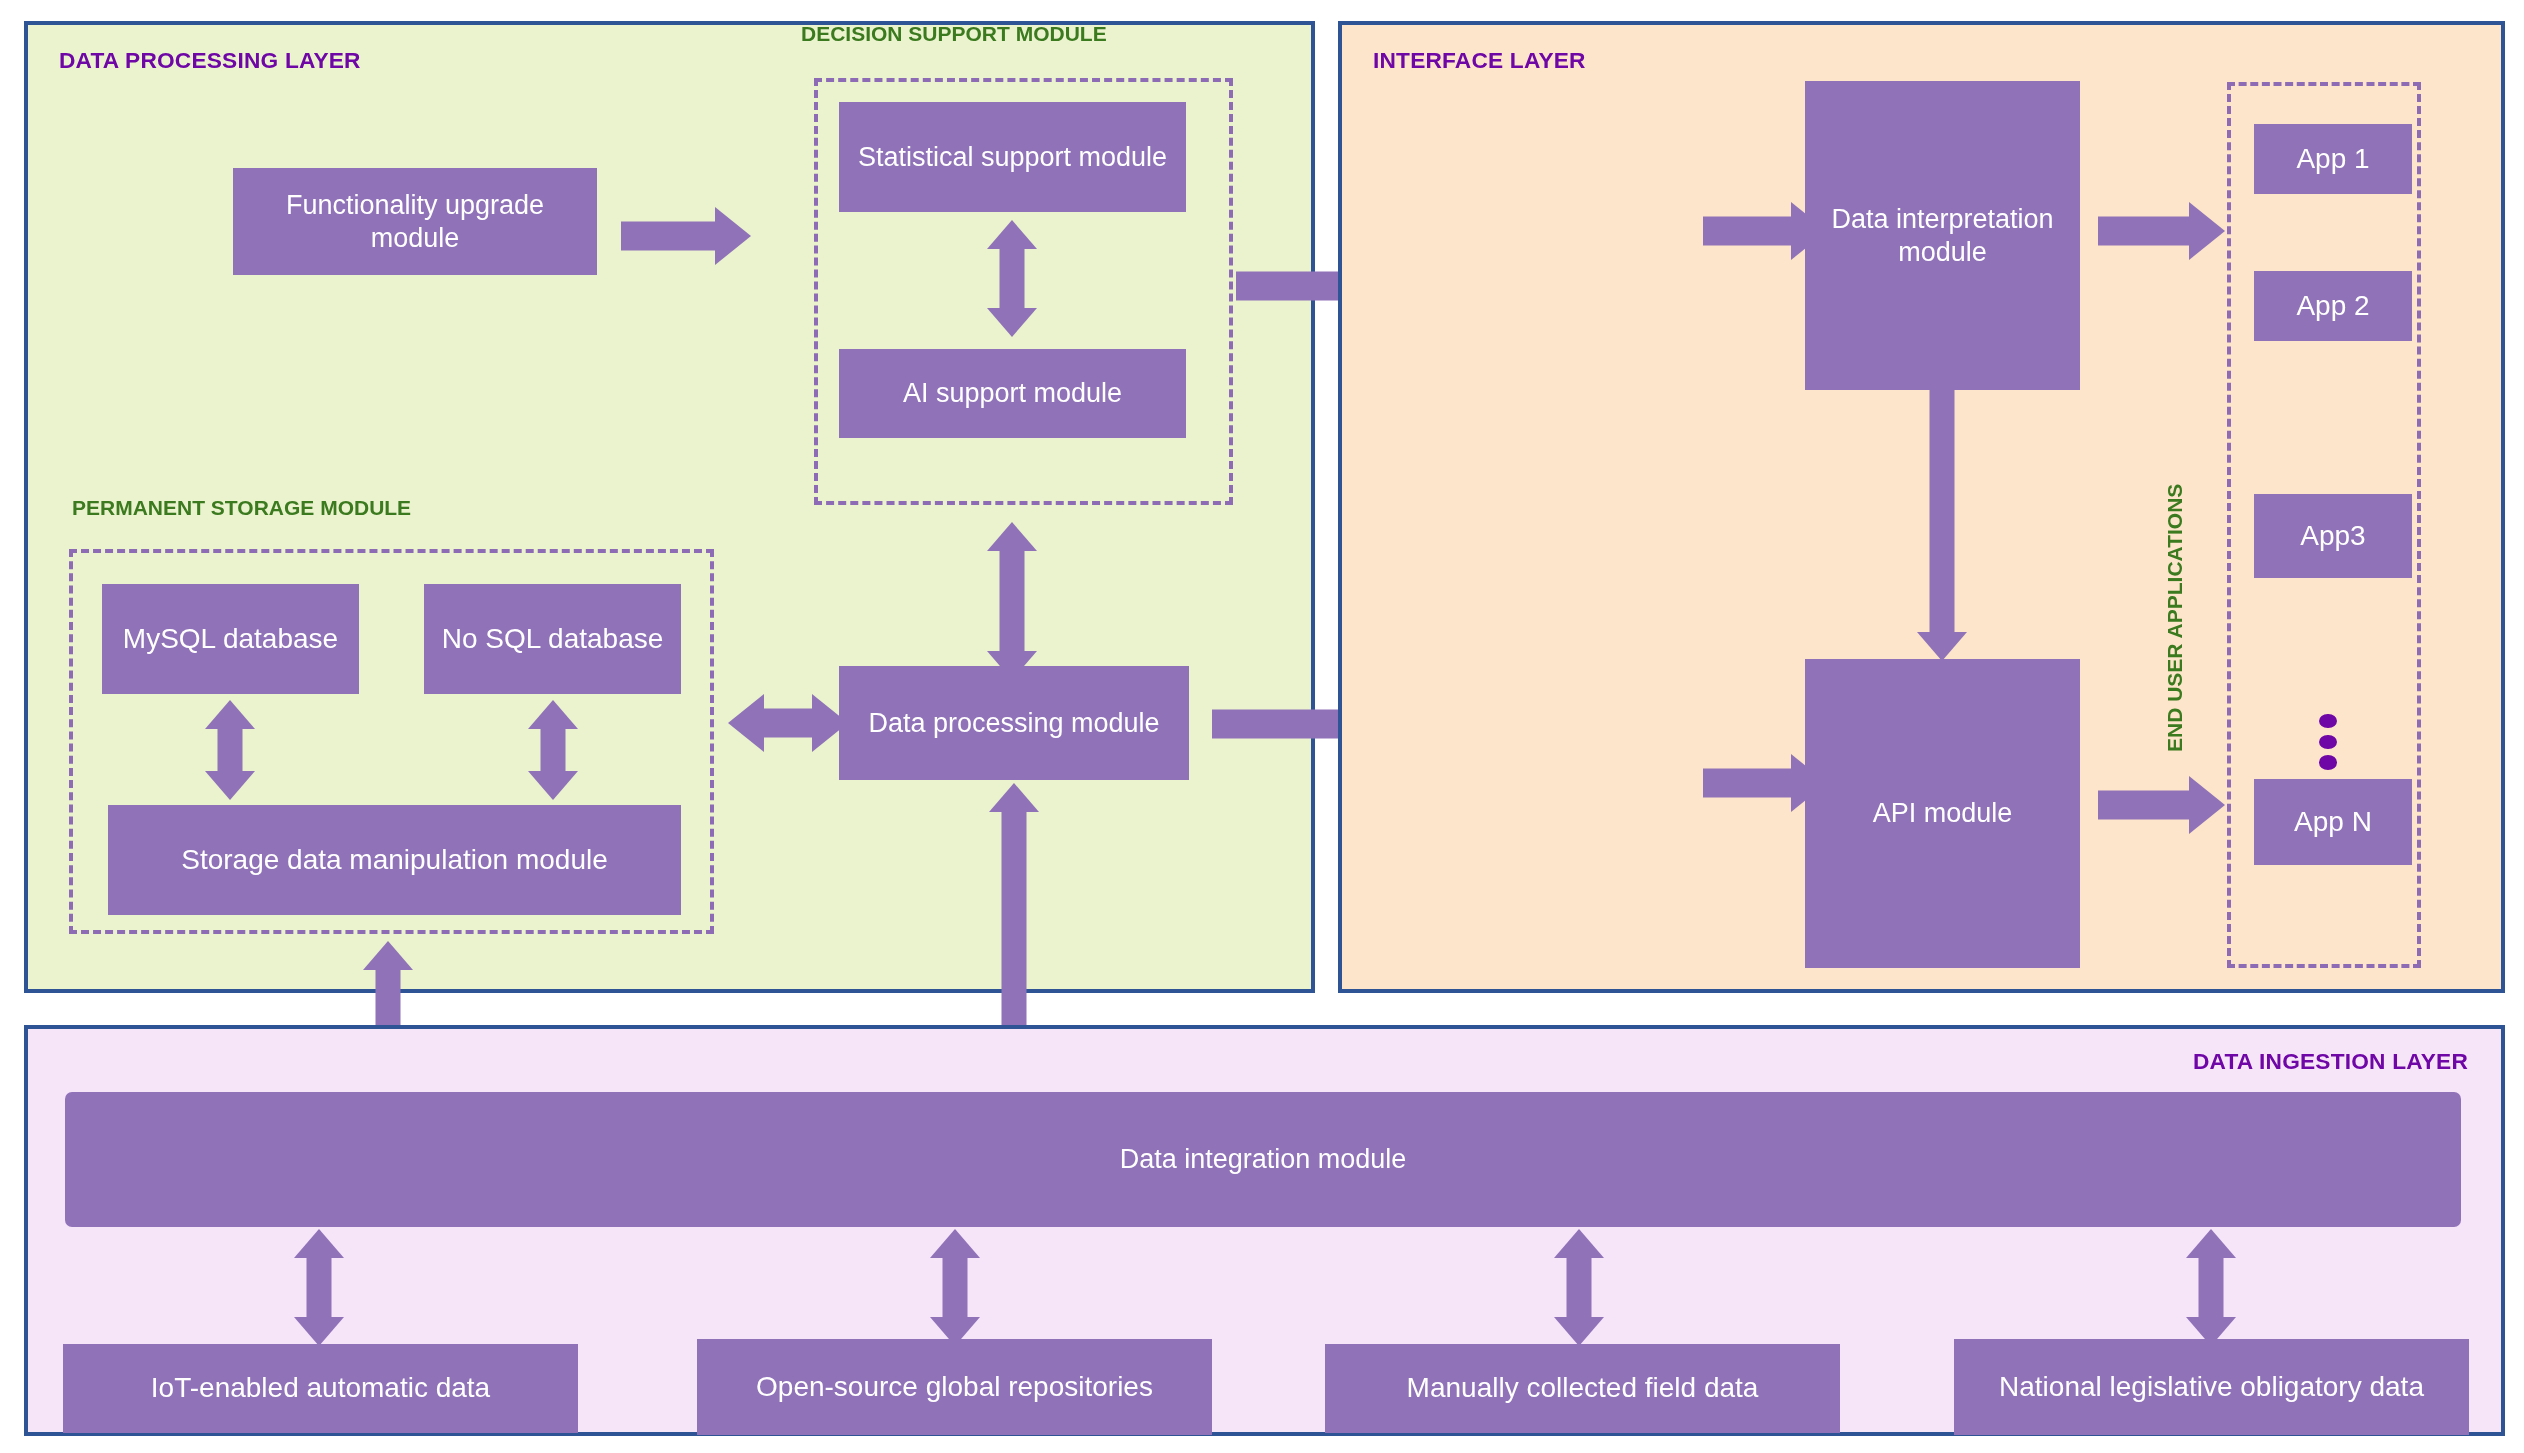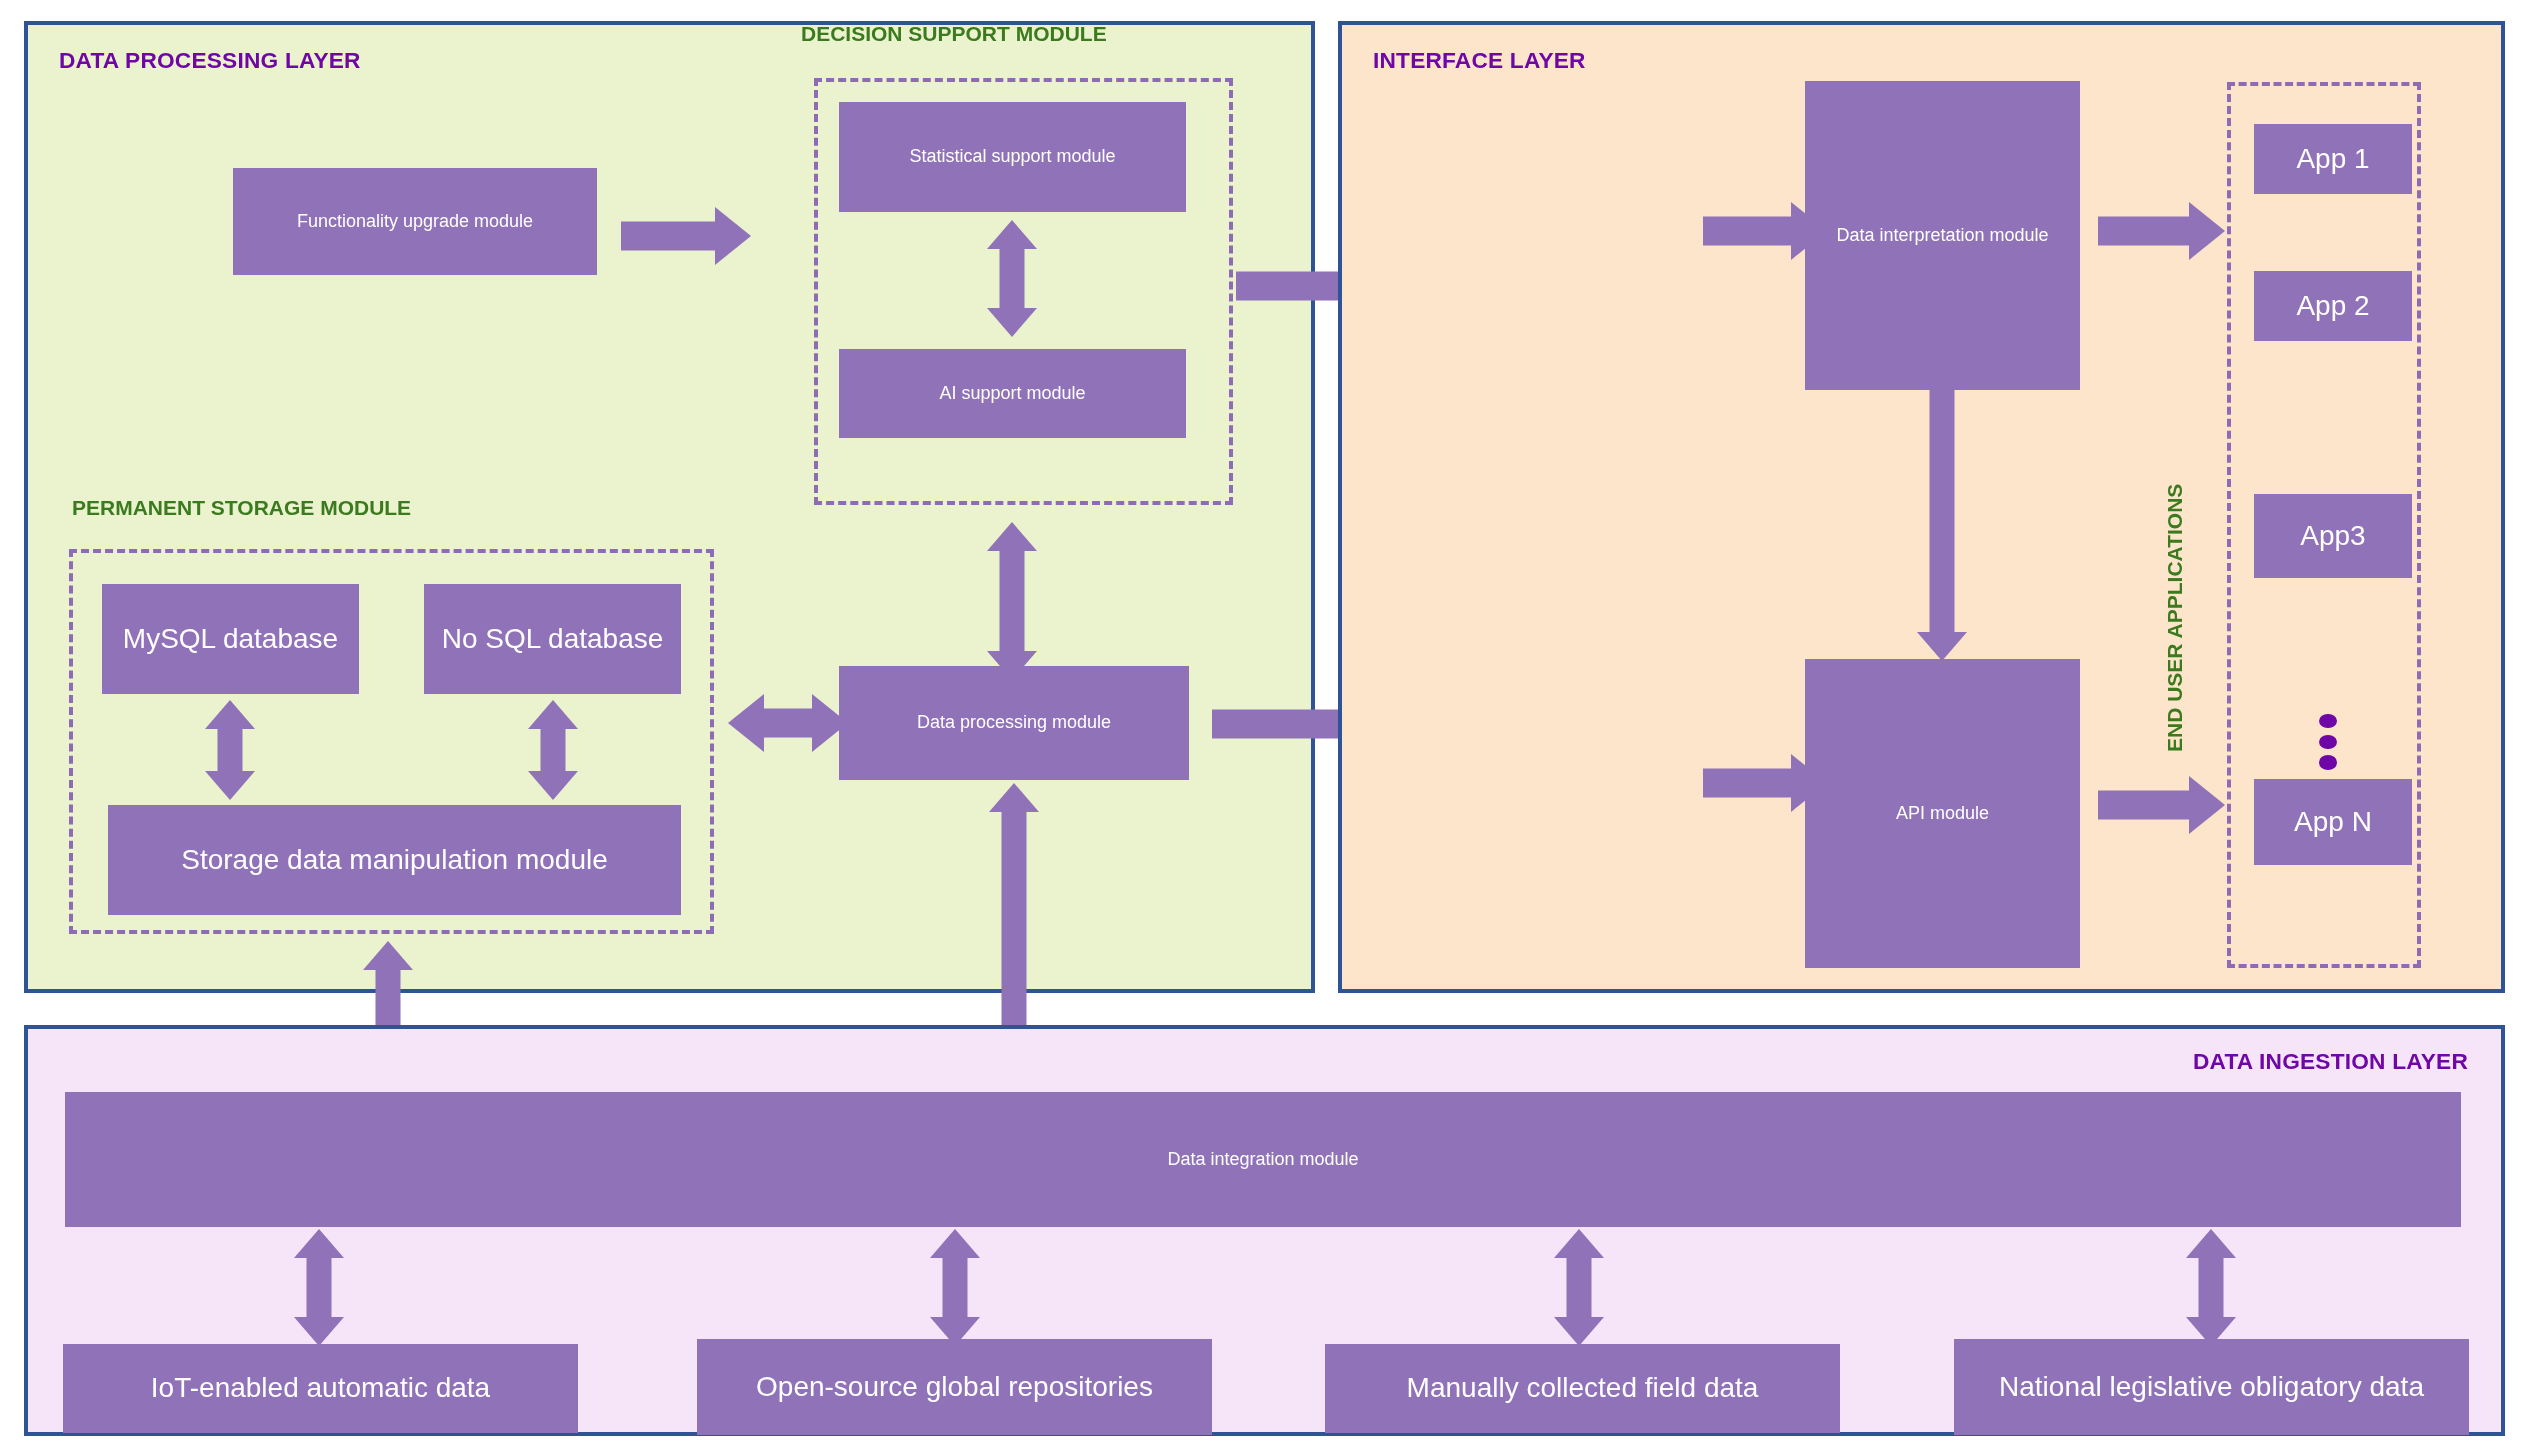--- a/index.html
+++ b/index.html
@@ -52,21 +52,21 @@
 
   
   .box{
     position:absolute;
     background:#9072b8;
     color:#ffffff;
     display:flex;
     align-items:center;
     justify-content:center;
     text-align:center;
-    font-size:18px;
+    font-size:27px;
     line-height:1.22;
     padding:2.7px 6.9px;
     box-sizing:border-box;
   }
   .box.sm{ font-size:28px; }
 
   
   .arrow{ position:absolute; }
 
   
@@ -292,21 +292,21 @@
       <i></i>
       <i></i>
   </div>
 
   <div class="box sm" style="left:2254px; top:779px; width:158px; height:86px;">App N</div>
 
   <div class="layer" id="layer-ingestion">
     <div class="layer-title" id="title-ingestion">DATA INGESTION LAYER</div>
   </div>
 
-  <div class="box" style="left:65px; top:1092px; width:2396px; height:135px;">Data integration module</div>
+  <div class="box" style="left:65px; top:1092px; width:2396px; height:135px;border-radius:7px;">Data integration module</div>
 
   <div class="arrow arr-ud" style="left:288px; top:1229px; width:62px; height:117px;">
     <div class="head-u"></div>
       <div class="shaft"></div>
       <div class="head-d"></div>
   </div>
   <div class="arrow arr-ud" style="left:924px; top:1229px; width:62px; height:117px;">
     <div class="head-u"></div>
       <div class="shaft"></div>
       <div class="head-d"></div>

